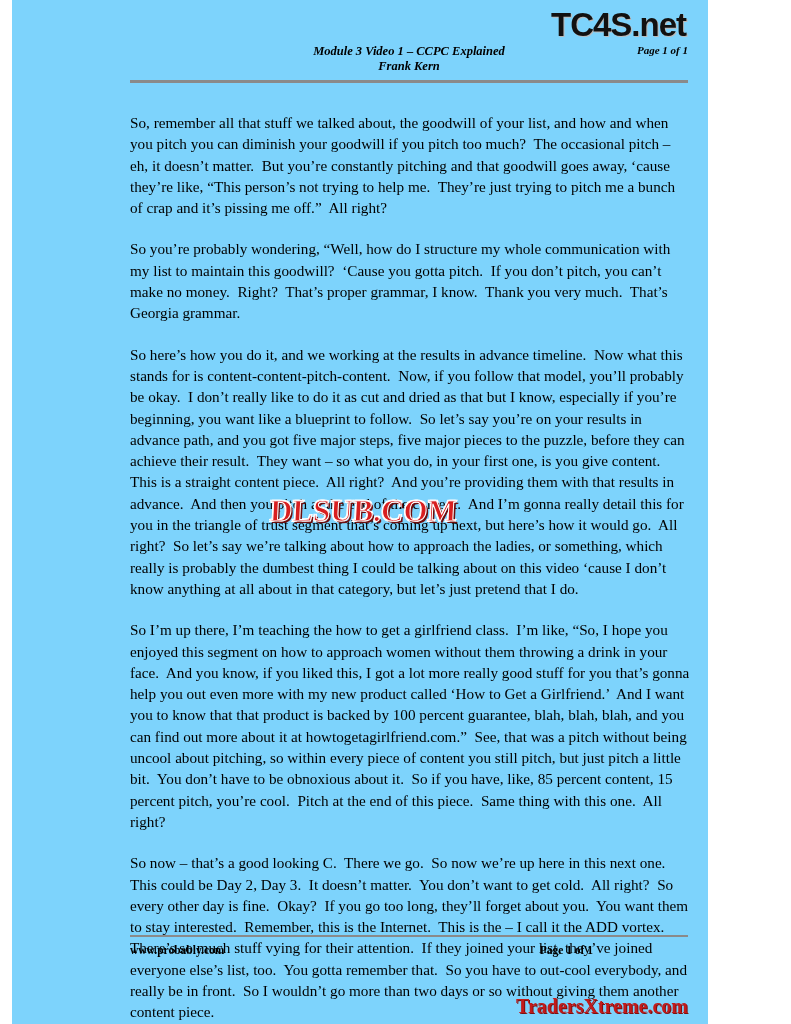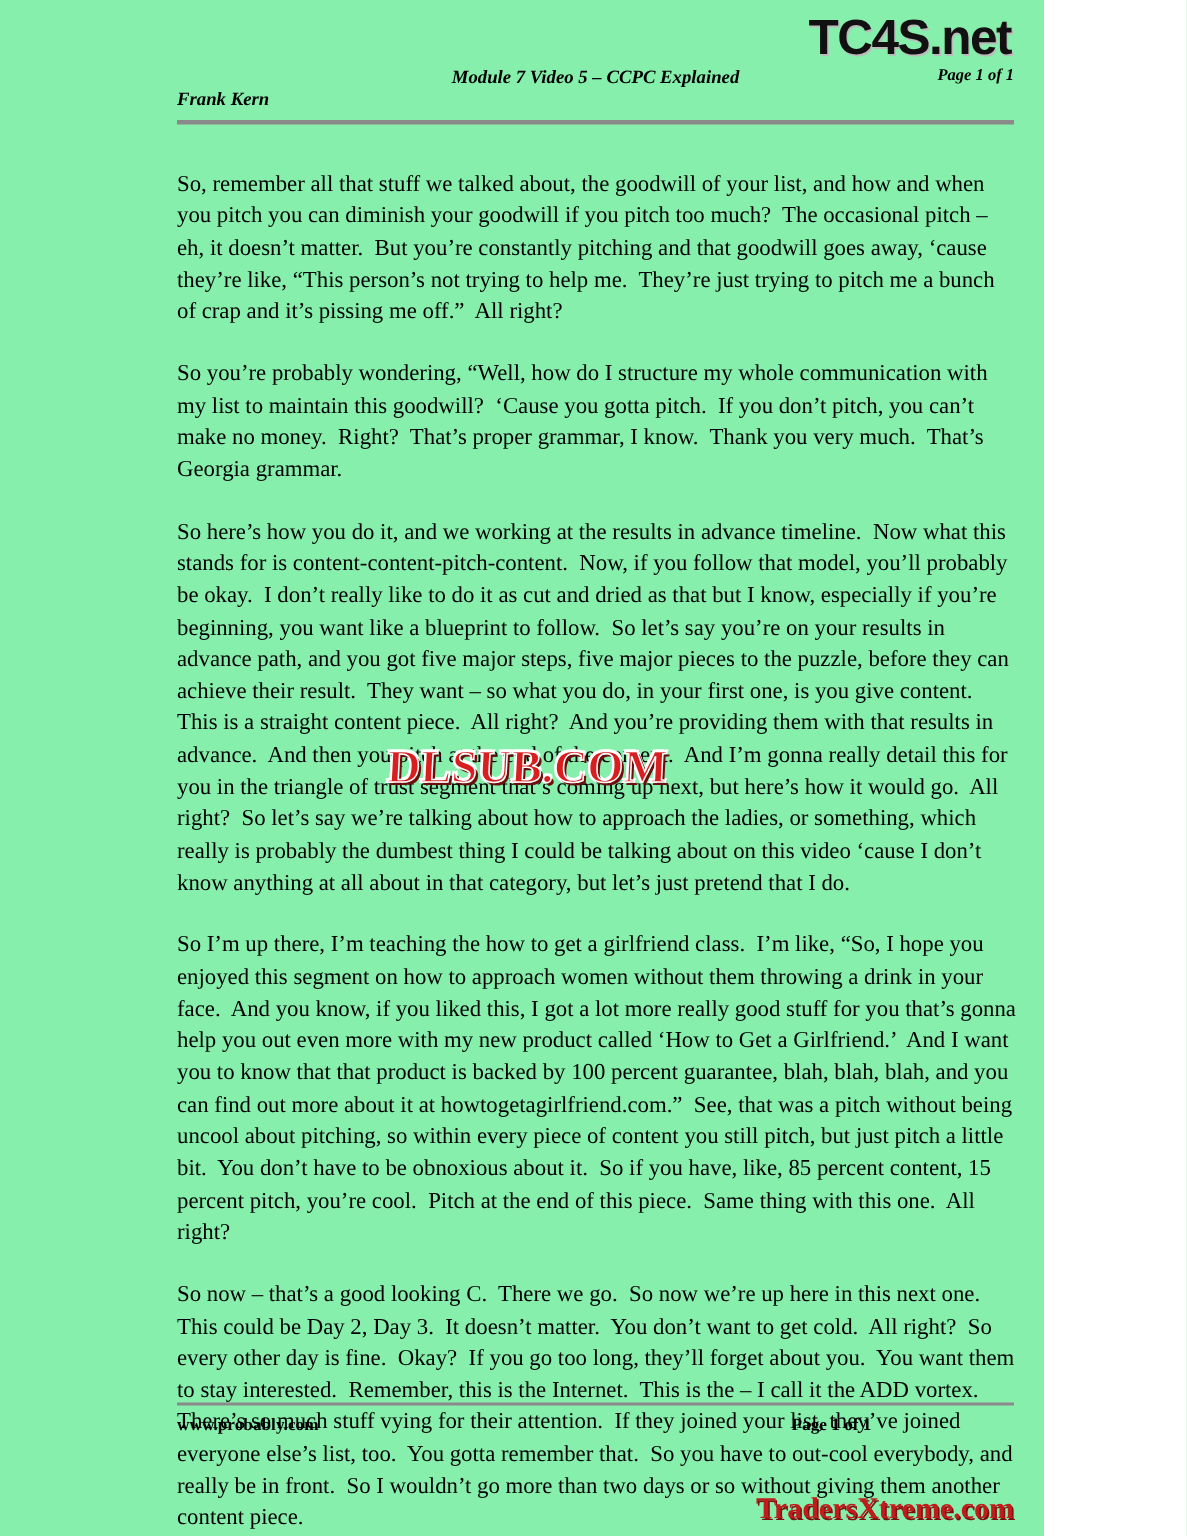--- a/index.html
+++ b/index.html
@@ -11,24 +11,24 @@
     width: 791px;
     height: 1024px;
     position: relative;
     font-family: "Liberation Serif", serif;
     color: #000000;
     overflow: hidden;
   }
 
   .page {
     position: absolute;
-    left: 0; top: 0;
+    left: 12px; top: 0;
     width: 696px;
     height: 1024px;
-    background: #86efac;
+    background: #7dd3fc;
   }
 
   
   .brand-top {
     position: absolute;
     right: 22px;
     top: 6px;
     font-family: "Liberation Sans", sans-serif;
     font-weight: bold;
     font-size: 33px;
@@ -46,21 +46,21 @@
     font-family: "Liberation Serif", serif;
   }
   .header-title {
     text-align: center;
     font-weight: bold;
     font-style: italic;
     font-size: 12.5px;
     line-height: 15px;
   }
   .header-sub {
-    text-align: left;
+    text-align: center;
     font-weight: bold;
     font-style: italic;
     font-size: 12.5px;
     line-height: 15px;
   }
   .header-page {
     position: absolute;
     right: 0;
     top: 0;
     font-weight: bold;
@@ -149,21 +149,21 @@
   }
 </style>
 </head>
 <body>
 
 <div class="page">
 
   <div class="brand-top">TC4S.net</div>
 
   <div class="header">
-    <div class="header-title">Module 7 Video 5 – CCPC Explained</div>
+    <div class="header-title">Module 3 Video 1 – CCPC Explained</div>
     <div class="header-sub">Frank Kern</div>
     <div class="header-page">Page 1 of 1</div>
   </div>
 
   <div class="rule-top"></div>
 
   <div class="body">
     <p>So, remember all that stuff we talked about, the goodwill of your list, and how and when you pitch you can diminish your goodwill if you pitch too much?  The occasional pitch – eh, it doesn’t matter.  But you’re constantly pitching and that goodwill goes away, ‘cause they’re like, “This person’s not trying to help me.  They’re just trying to pitch me a bunch of crap and it’s pissing me off.”  All right?</p>
     <p>So you’re probably wondering, “Well, how do I structure my whole communication with my list to maintain this goodwill?  ‘Cause you gotta pitch.  If you don’t pitch, you can’t make no money.  Right?  That’s proper grammar, I know.  Thank you very much.  That’s Georgia grammar.</p>
     <p>So here’s how you do it, and we working at the results in advance timeline.  Now what this stands for is content-content-pitch-content.  Now, if you follow that model, you’ll probably be okay.  I don’t really like to do it as cut and dried as that but I know, especially if you’re beginning, you want like a blueprint to follow.  So let’s say you’re on your results in advance path, and you got five major steps, five major pieces to the puzzle, before they can achieve their result.  They want – so what you do, in your first one, is you give content.  This is a straight content piece.  All right?  And you’re providing them with that results in advance.  And then you pitch at the end of the content.  And I’m gonna really detail this for you in the triangle of trust segment that’s coming up next, but here’s how it would go.  All right?  So let’s say we’re talking about how to approach the ladies, or something, which really is probably the dumbest thing I could be talking about on this video ‘cause I don’t know anything at all about in that category, but let’s just pretend that I do.</p>

